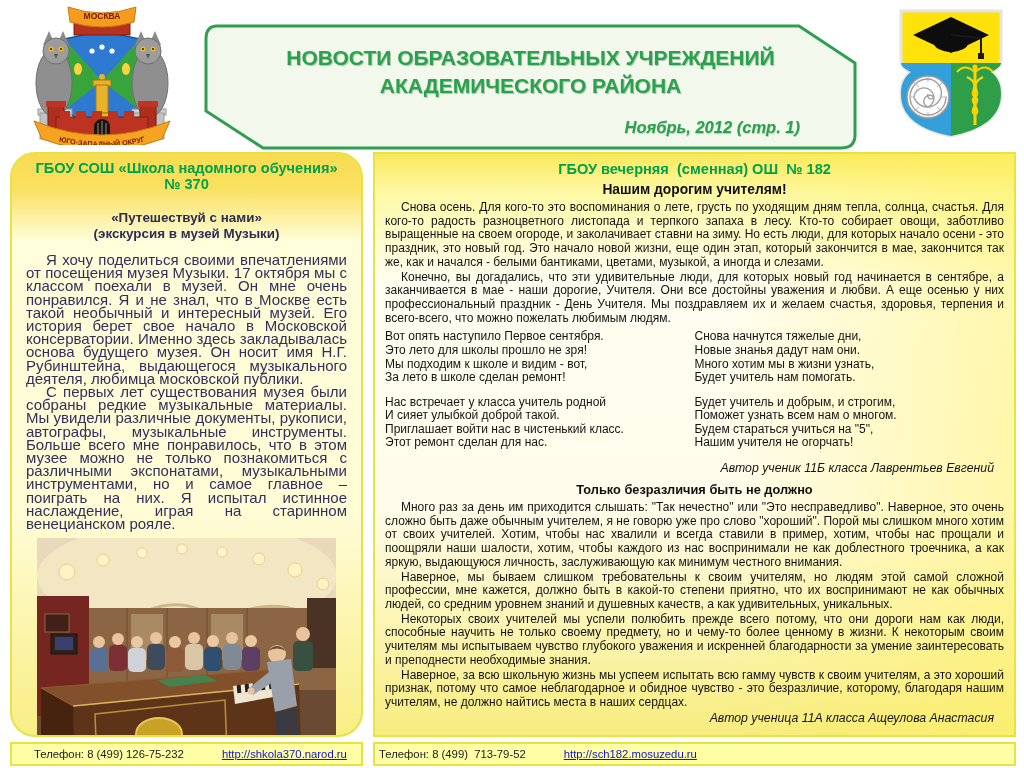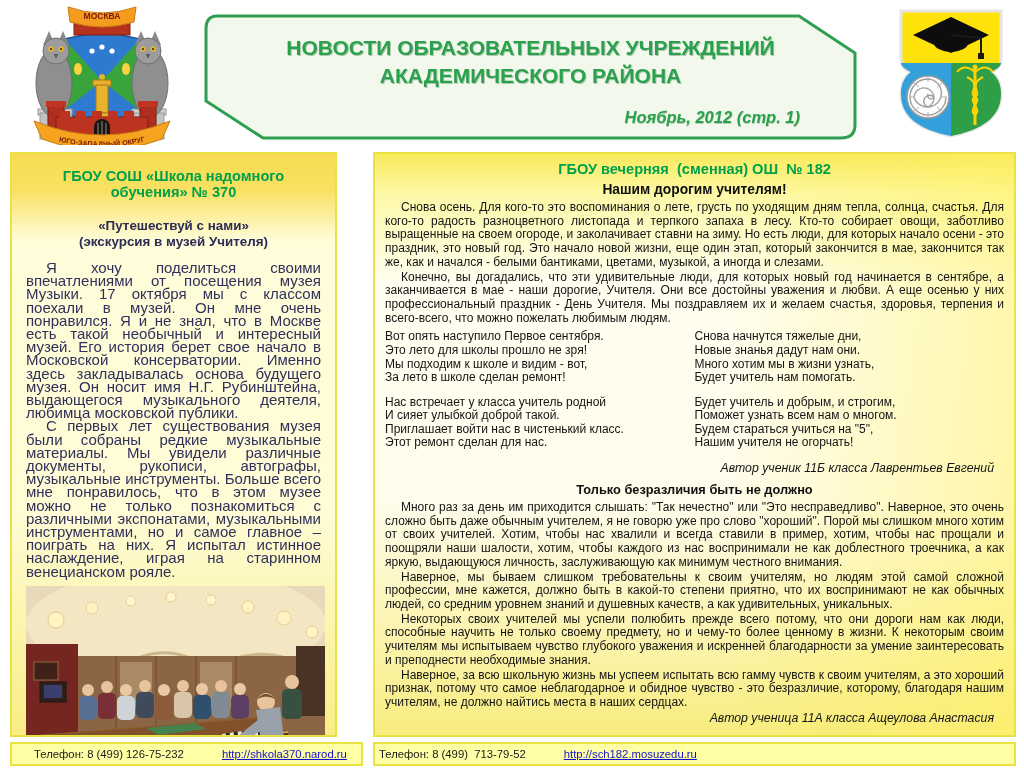--- a/index.html
+++ b/index.html
@@ -3,33 +3,33 @@
 <meta charset="utf-8">
 <style>
   html,body{margin:0;padding:0;background:#888;}
   #page{position:relative;width:1024px;height:768px;background:#ffffff;overflow:hidden;
         font-family:"Liberation Sans", sans-serif;}
 
   
   .emblem{position:absolute;}
   #uzao-emblem{left:28px;top:5px;width:148px;height:140px;}
   #akad-emblem{left:891px;top:5px;width:120px;height:136px;}
-  #masthead{position:absolute;left:203px;top:13px;width:655px;height:130px;}
+  #masthead{position:absolute;left:203px;top:23px;width:655px;height:130px;}
   #masthead svg{position:absolute;left:0;top:0;}
   .mast-title{position:absolute;left:45px;right:45px;top:21px;text-align:center;
       color:#2aa24d;font-weight:bold;font-size:21px;line-height:28px;
       text-shadow:1px 1px 0 rgba(25,80,40,.30);}
   .mast-date{position:absolute;right:58px;top:95px;color:#2aa24d;font-weight:bold;
       font-style:italic;font-size:16.5px;text-shadow:.5px .5px 0 rgba(25,80,40,.25);}
 
   
   .col{position:absolute;top:152px;height:585px;box-sizing:border-box;
        border:2px solid #e9e244;overflow:hidden;}
-  #col-left{left:10px;width:327px;padding:12px 14px;
-      background:linear-gradient(180deg,#f7dc52 0%,#f9e060 6%,#fffdda 15%,#fffcd6 62%,#f8ee85 100%);}
+  #col-left{left:10px;width:353px;padding:4px 14px;
+      background:linear-gradient(180deg,#f7dc52 0%,#f9e060 6%,#fffdda 15%,#fffcd6 62%,#f8ee85 100%);border-radius:25px;}
   #col-right{left:373px;width:643px;padding:5px 10px;
       background:
         linear-gradient(90deg,rgba(255,255,255,0) 55%,rgba(255,240,90,.45) 100%),
         linear-gradient(180deg,#f9e95c 0%,#fdf9a8 7%,#fffef0 22%,#fffceb 60%,#faf19b 90%,#f7ec7e 100%);}
   .school{ text-align:center;font-weight:bold;font-size:14.6px;color:#00a14b;
       white-space:pre-wrap;margin-top:2px;}
   .pre{white-space:pre-wrap;}
 
   
   .art-title{margin-top:18px;text-align:center;font-weight:bold;font-size:13.4px;
@@ -190,21 +190,21 @@
         <path d="M76,72 C92,80 76,88 84,92 C92,96 76,104 84,110" stroke-width="2"></path>
         <path d="M92,72 C76,80 92,88 84,92 C76,96 92,104 84,110" stroke-width="2"></path>
       </g>
     </svg>
   </div>
 
   <section class="col" id="col-left">
     <div class="school pre">ГБОУ СОШ «Школа надомного обучения» № 370</div>
     <div class="art-title">
       <div>«Путешествуй с нами»</div>
-      <div>(экскурсия в музей Учителя)</div>
+      <div>(экскурсия в музей Музыки)</div>
     </div>
     <div class="lbody">
       <p>Я хочу поделиться своими впечатлениями от  посещения музея Музыки.  17 октября мы с классом поехали в музей. Он мне очень понравился. Я и не знал, что в Москве есть такой необычный и интересный музей. Его история берет свое начало в Московской консерватории. Именно здесь закладывалась основа  будущего музея.  Он носит имя Н.Г. Рубинштейна, выдающегося музыкального деятеля, любимца московской публики.</p>
       <p>С первых лет  существования музея были собраны редкие музыкальные материалы. Мы увидели различные документы, рукописи, автографы, музыкальные инструменты. Больше всего мне понравилось, что в этом музее можно не только познакомиться с различными экспонатами, музыкальными инструментами, но и самое главное – поиграть на них. Я испытал истинное наслаждение, играя на старинном венецианском рояле.</p>
     </div>
     <div id="photo-wrap">
       <svg width="299" height="243" viewBox="0 0 299 243">
         <rect x="0" y="0" width="299" height="243" fill="#6b4a33"></rect>
 
         <rect x="0" y="0" width="299" height="98" fill="#e7d9ba"></rect>

